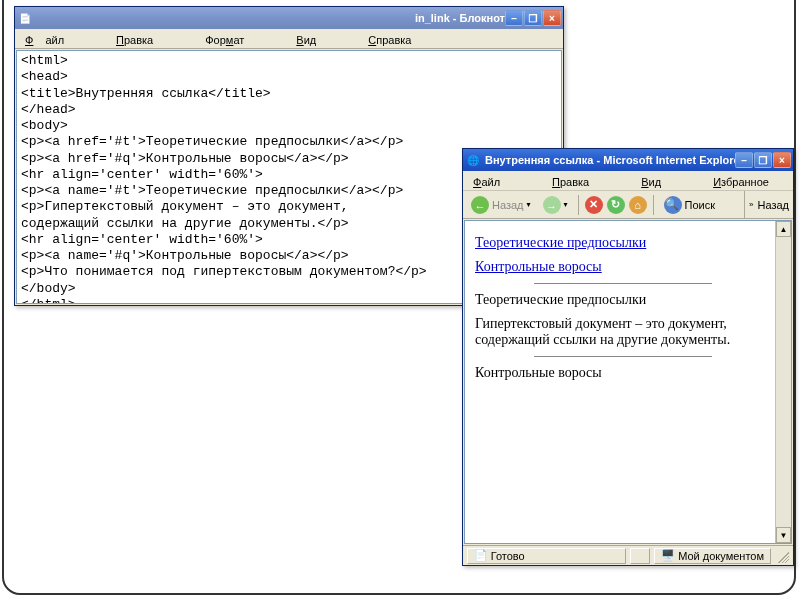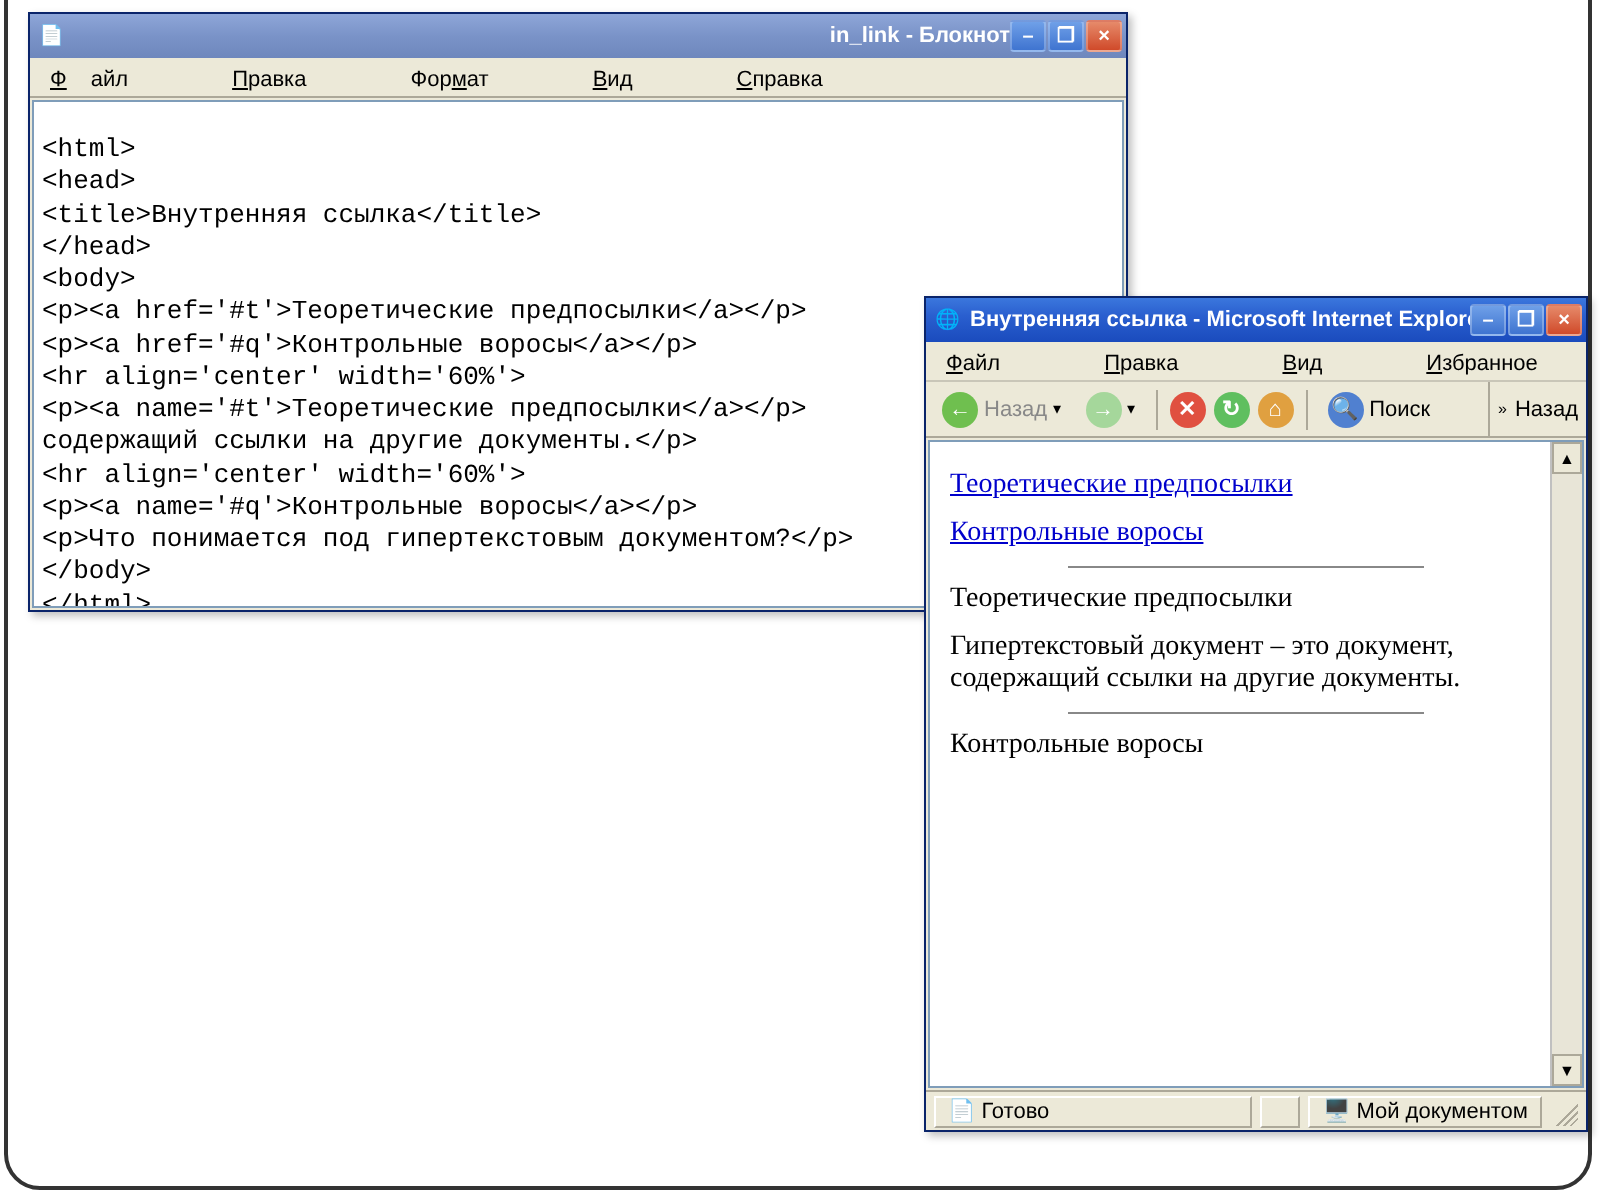--- a/index.html
+++ b/index.html
@@ -128,21 +128,21 @@
     background:#fff;
     border:1px solid #7f9db9;
     margin:1px;
     overflow:hidden;
     position:relative;
   }
   .notepad .content-area {
     font-family:"Courier New",monospace;
     font-size:13px;
     line-height:1.25;
-    padding: 16px 4px;
+    padding: 2px 4px;
     white-space: nowrap;
   }
   .notepad-text { }
 
   .ie .content-area {
     font-family:"Times New Roman",serif;
     font-size:14px;
     padding: 6px 10px;
     overflow-y:auto;
   }
@@ -214,20 +214,21 @@
     <div class="notepad-text" id="np-text">
         <div>&lt;html&gt;</div>
         <div>&lt;head&gt;</div>
         <div>&lt;title&gt;Внутренняя ссылка&lt;/title&gt;</div>
         <div>&lt;/head&gt;</div>
         <div>&lt;body&gt;</div>
         <div>&lt;p&gt;&lt;a href='#t'&gt;Теоретические предпосылки&lt;/a&gt;&lt;/p&gt;</div>
         <div>&lt;p&gt;&lt;a href='#q'&gt;Контрольные воросы&lt;/a&gt;&lt;/p&gt;</div>
         <div>&lt;hr align='center' width='60%'&gt;</div>
         <div>&lt;p&gt;&lt;a name='#t'&gt;Теоретические предпосылки&lt;/a&gt;&lt;/p&gt;</div>
+        <div>&lt;p&gt;Гипертекстовый документ – это документ,</div>
         <div>содержащий ссылки на другие документы.&lt;/p&gt;</div>
         <div>&lt;hr align='center' width='60%'&gt;</div>
         <div>&lt;p&gt;&lt;a name='#q'&gt;Контрольные воросы&lt;/a&gt;&lt;/p&gt;</div>
         <div>&lt;p&gt;Что понимается под гипертекстовым документом?&lt;/p&gt;</div>
         <div>&lt;/body&gt;</div>
         <div>&lt;/html&gt;</div>
       </div>
   </div>
 </div>
 

